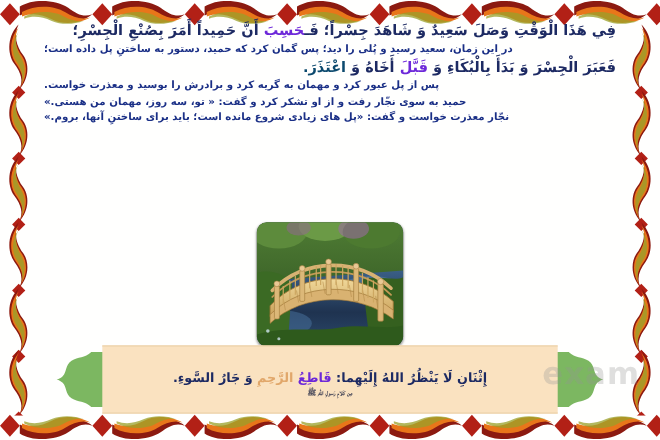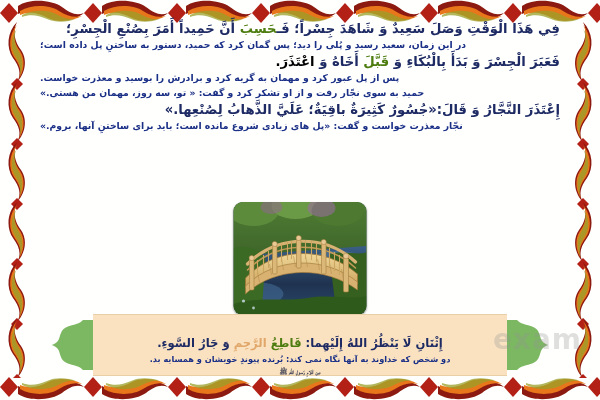--- a/index.html
+++ b/index.html
@@ -45,23 +45,23 @@
     text-align:right;
   }
   .fa-line{
     font-family:"DejaVu Sans","Liberation Sans",sans-serif;
     font-size:9.3px;line-height:1.35;
     color:#1a2f86;font-weight:700;
     white-space:nowrap;
     text-align:left;
     margin-bottom:2px;
   }
-  .hl-cyan{color:#4d7c0f;}
+  .hl-cyan{color:#6d28d9;}
   .hl-orange{color:#e1a76a;}
-  .hl-tan{color:#000000;}
+  .hl-tan{color:#0c4a6e;}
 
   
   #photo-wrap{
     position:absolute;left:50%;transform:translateX(-50%);
     top:182px;width:133px;height:113px;
     border-radius:9px;
     background:#2f5d2a;
     box-shadow:0 1px 2px rgba(0,0,0,.35);
     overflow:hidden;
   }
@@ -195,21 +195,20 @@
       <div class="verse-group">
         <div class="ar-line"><span>فَعَبَرَ الْجِسْرَ وَ بَدَأَ بِالْبُكَاءِ وَ </span><span class="hl-cyan">قَبَّلَ</span><span> أَخَاهُ وَ </span><span class="hl-tan">اعْتَذَرَ.</span></div>
         <div class="fa-line">پس از پل عبور کرد و مهمان به گریه کرد و برادرش را بوسید و معذرت خواست.</div>
       </div>
 
       <div class="verse-group">
         <div class="fa-line">حمید به سوی نجّار رفت و از او تشکر کرد و گفت: « تو، سه روز، مهمان من هستی.»</div>
       </div>
 
       <div class="verse-group">
-        <div class="ar-line">إِعْتَذَرَ النَّجَّارُ وَ قَالَ:«جُسُورٌ كَثِيرَةٌ باقِيَةٌ؛ عَلَيَّ الذَّهابُ لِصُنْعِها.»</div>
         <div class="fa-line">نجّار معذرت خواست و گفت: «پل های زیادی شروع مانده است؛ باید برای ساختنِ آنها، بروم.»</div>
       </div>
 
     </div>
 
     <div id="photo-wrap">
       <div id="photo">
         <svg width="133" height="113" viewBox="0 0 133 113" xmlns="http://www.w3.org/2000/svg">
           <defs>
             <linearGradient id="water" x1="0" y1="0" x2="0" y2="1">
@@ -315,21 +314,20 @@
       <div class="orn right">
         <svg width="54" height="54" viewBox="0 0 54 54" xmlns="http://www.w3.org/2000/svg">
           <g transform="translate(54,0) scale(-1,1)">
             <path d="M36 2 C30 8 24 6 18 10 C12 14 14 20 10 24 C6 28 2 27 2 27 C2 27 6 26 10 30 C14 34 12 40 18 44 C24 48 30 46 36 52 L52 52 L52 2 Z" fill="#7cb761"></path>
           </g>
         </svg>
       </div>
 
       <div id="hadith-box">
         <div class="hadith-ar"><span>إِثْنَانِ لَا يَنْظُرُ اللهُ إِلَيْهِما: </span><span class="hl-cyan">قَاطِعُ</span><span class="hl-orange"> الرَّحِمِ</span><span> وَ جَارُ السَّوءِ.</span></div>
-        <div class="hadith-fa">دو شخص که خداوند به آنها نگاه نمی کند:  بُرنده پیوندِ خویشان و همسایه بد.</div>
         <div class="hadith-src">مِن كَلامِ رَسولِ اللهِ ﷺ</div>
       </div>
     </div>
 
   </div>
 
   <div id="watermark">exam</div>
 
 </div>
 

